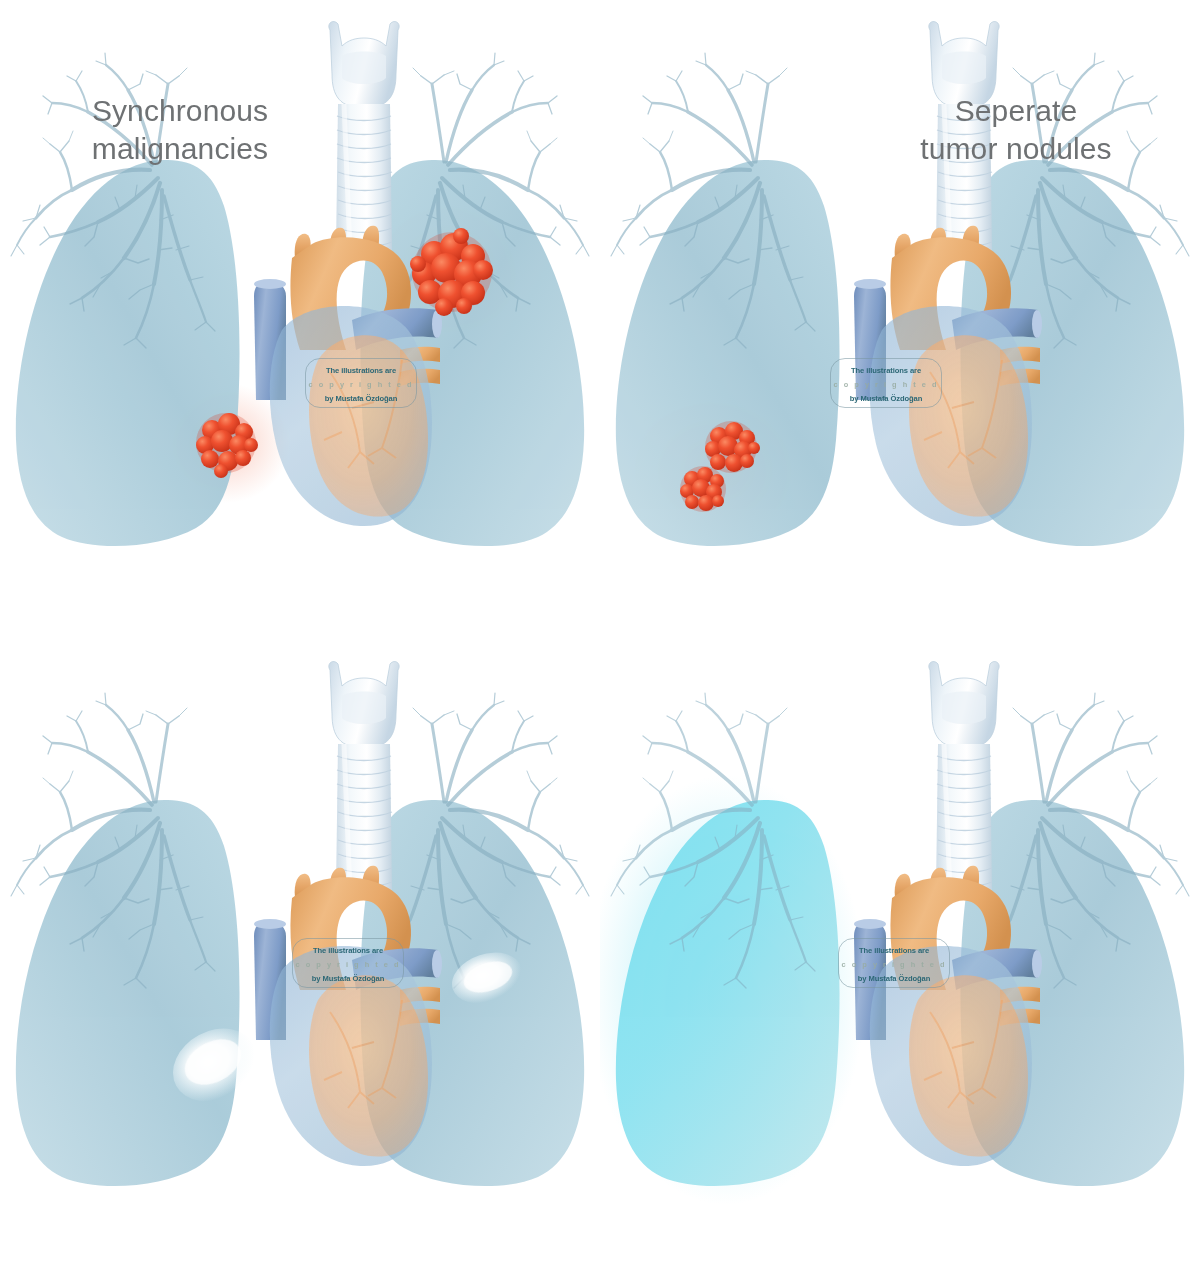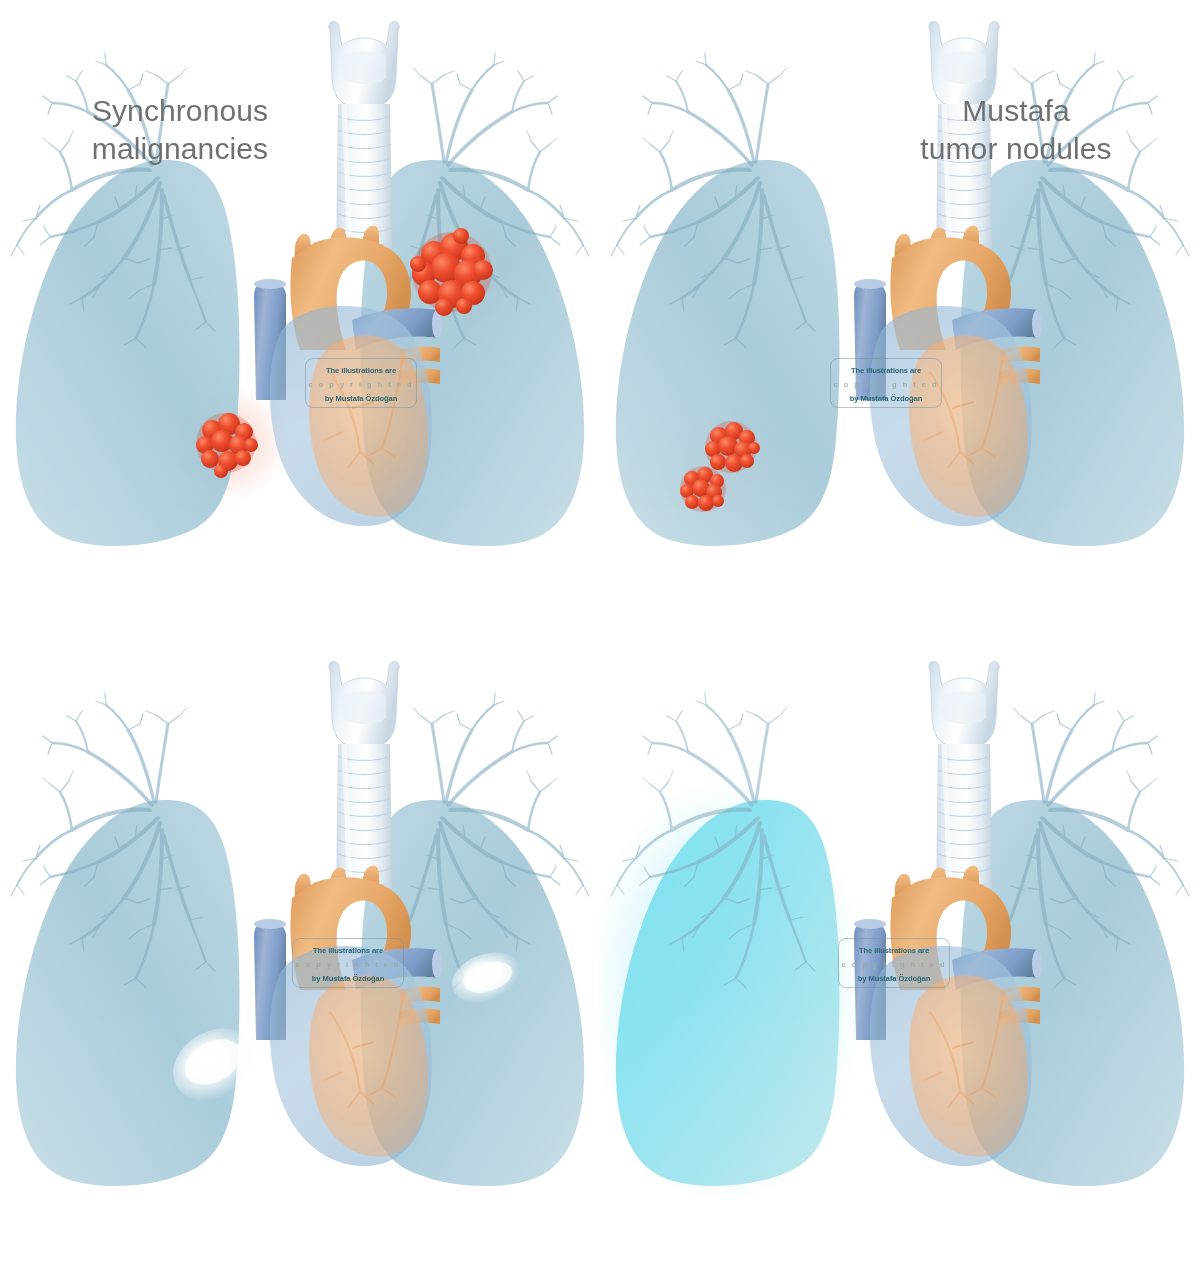--- a/index.html
+++ b/index.html
@@ -44,21 +44,21 @@
   .anatomy {
     position: absolute;
     left: 0; top: 0;
     width: 600px; height: 640px;
   }
   .watermark {
     position: absolute;
     width: 112px;
     height: 50px;
     border: 1px solid rgba(120,150,160,0.55);
-    border-radius: 8px;
+    border-radius: 15px;
     box-sizing: border-box;
     padding-top: 5px;
     text-align: center;
     pointer-events: none;
   }
   .wm-l1, .wm-l3 {
     font-size: 7.6px;
     font-weight: bold;
     color: #2d6876;
     line-height: 1.9;
@@ -453,21 +453,21 @@
         </g>
       </g>
     </svg>
 
     <div class="watermark" style="left:230px; top:358px;">
       <div class="wm-l1">The illustrations are</div>
       <div class="wm-l2">c o p y r i g h t e d</div>
       <div class="wm-l3">by Mustafa Özdoğan</div>
     </div>
 
-    <div class="panel-label label-right">Mustafa
+    <div class="panel-label label-right">Seperate
 tumor nodules</div>
   </div>
 
   <div class="panel" id="panel-3">
     <svg class="anatomy" viewBox="0 0 600 640">
       <g opacity="0.93">
         <path d="M168 160 C 130 158, 88 186, 58 246 C 30 302, 14 378, 16 440
                  C 18 492, 34 524, 62 537 C 96 552, 160 548, 196 528
                  C 220 514, 232 486, 236 440 C 243 356, 240 258, 224 206
                  C 212 170, 194 161, 168 160 Z" fill="url(#lungGradR)"></path>

